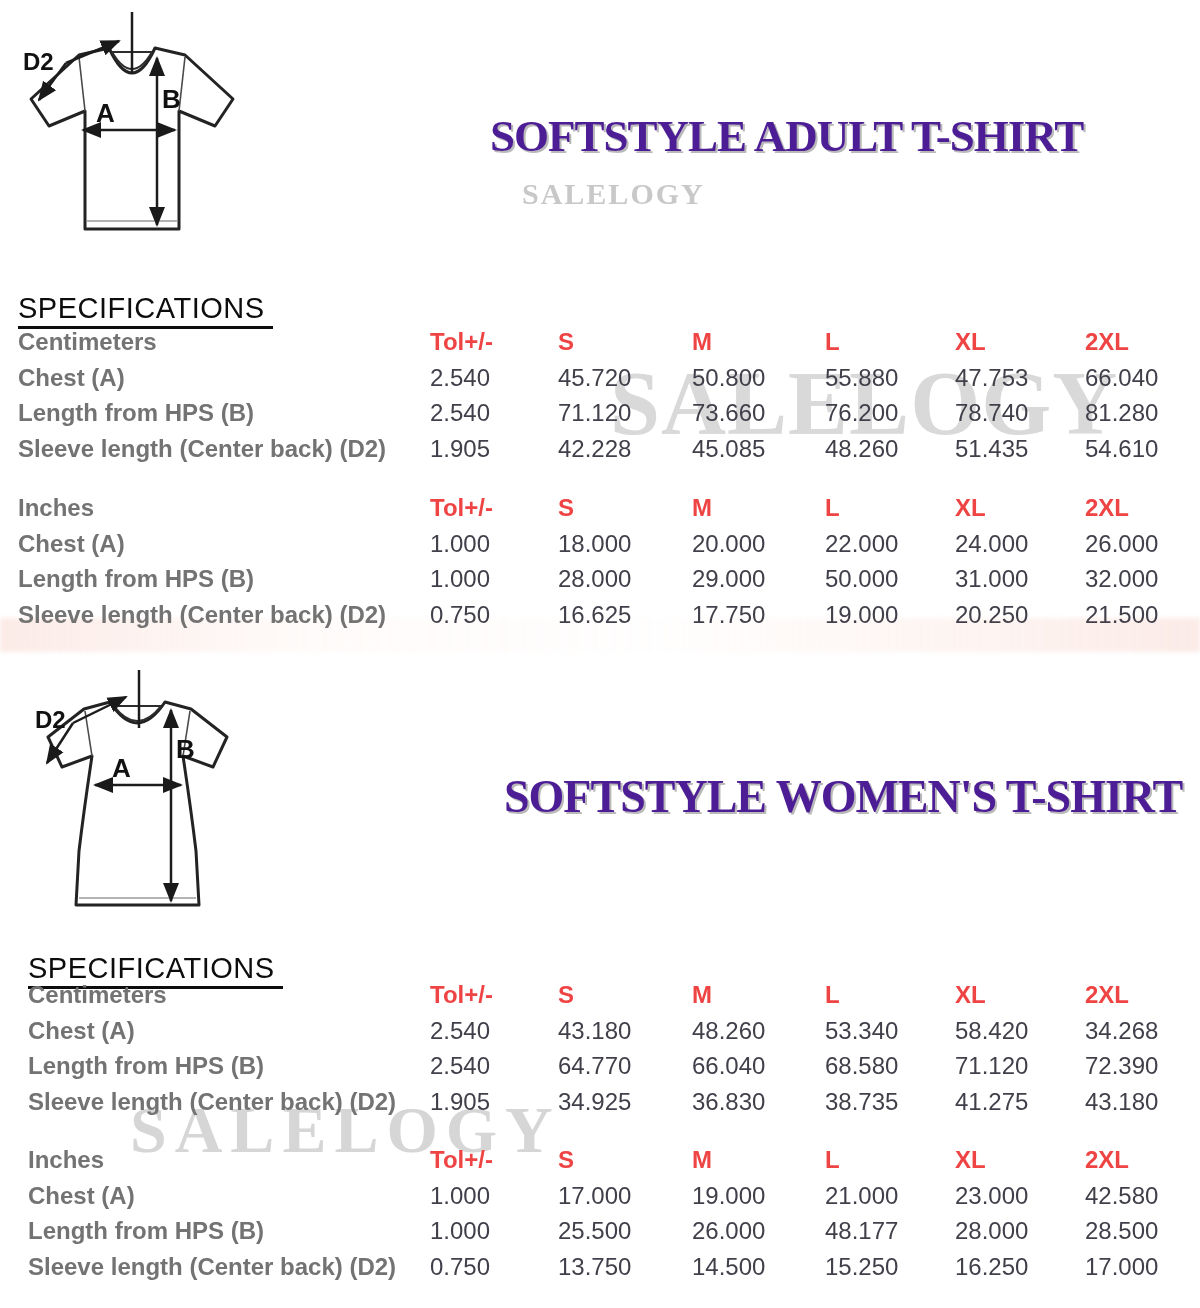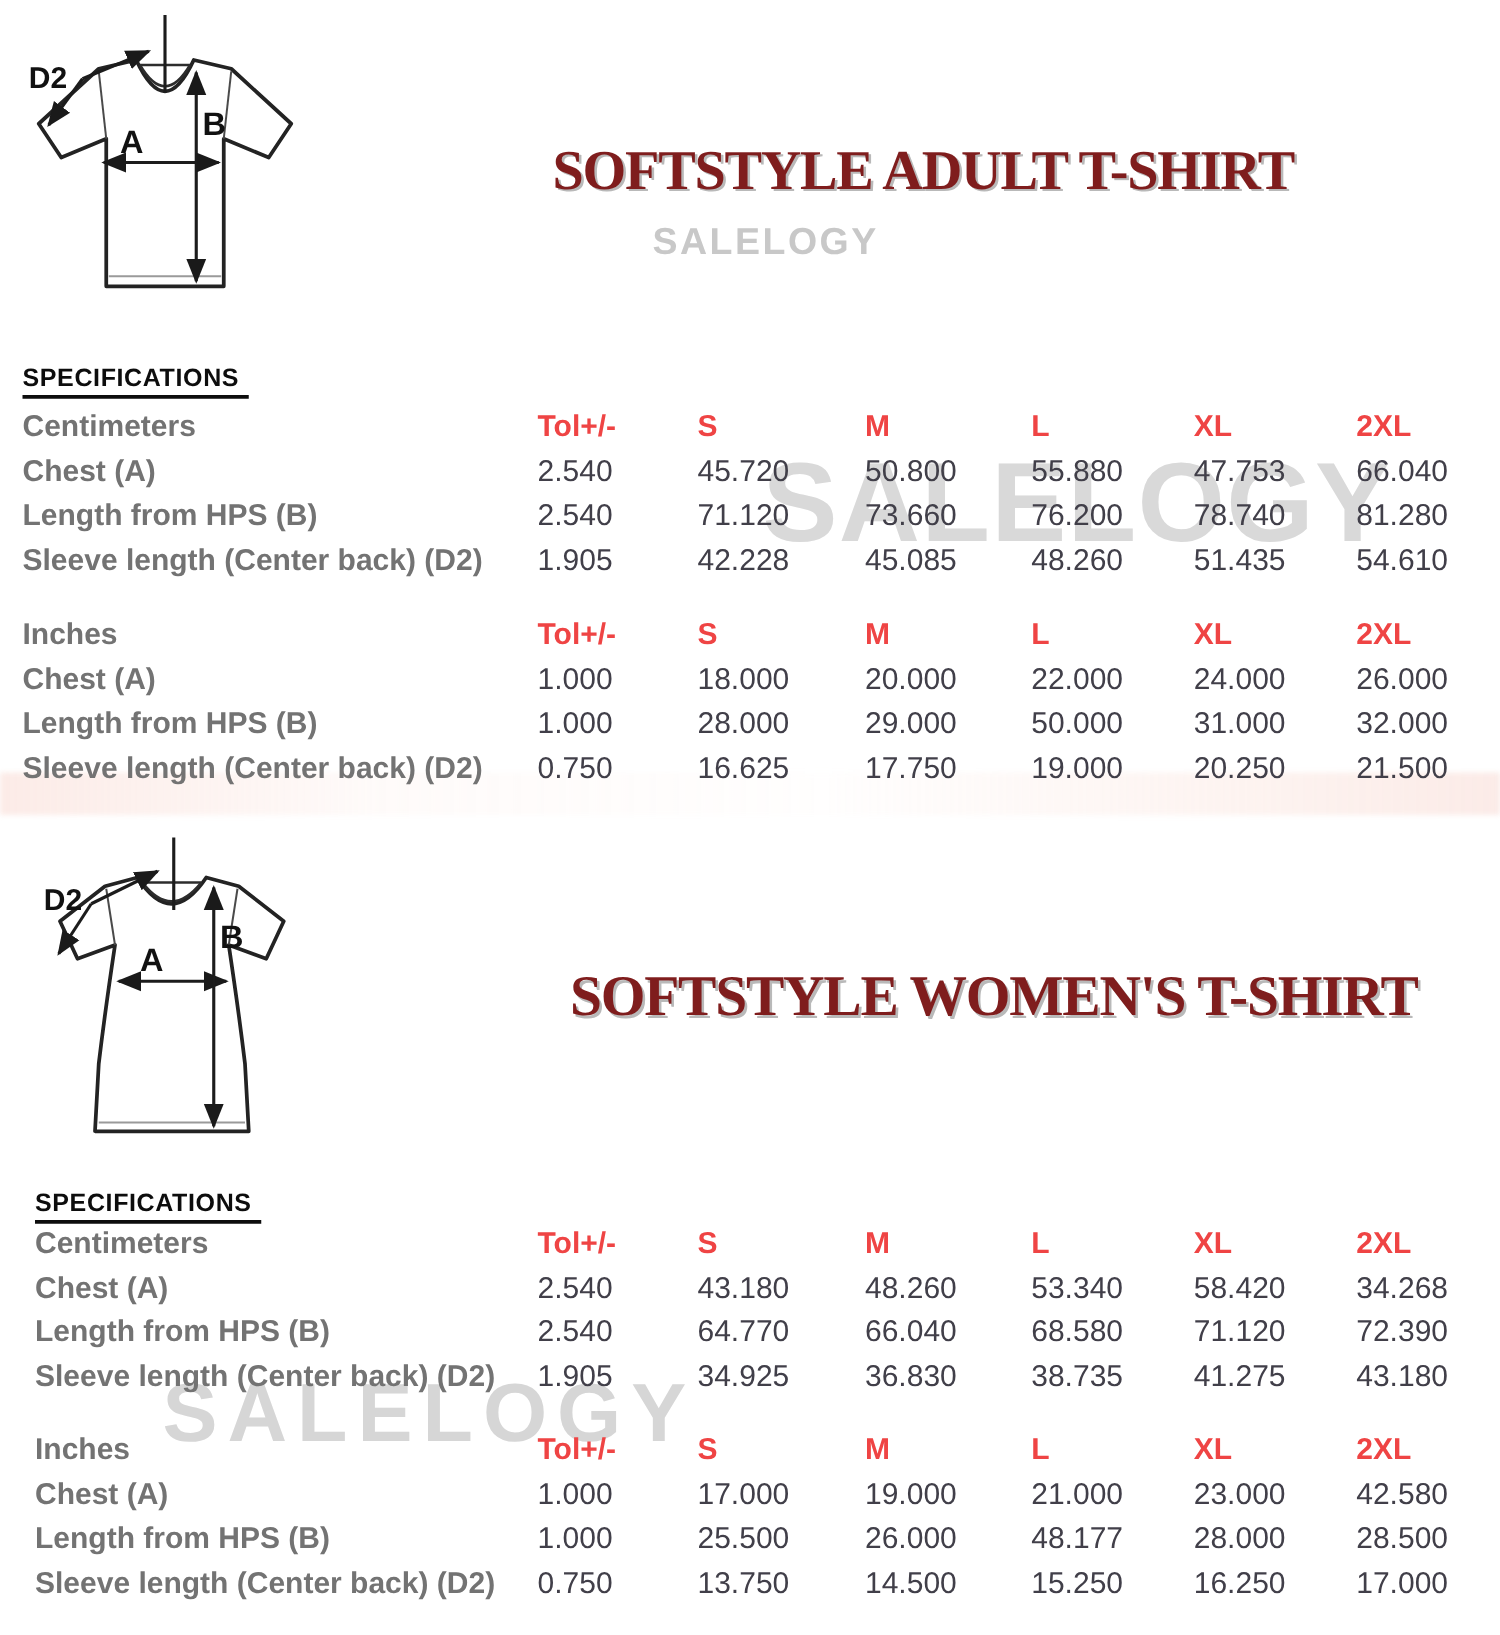--- a/index.html
+++ b/index.html
@@ -12,37 +12,37 @@
   
   .tint-band{
     position:absolute;left:0;top:618px;width:1200px;height:34px;z-index:0;
     background:linear-gradient(90deg,rgba(247,205,195,.40),rgba(252,231,224,.18) 25%,
       rgba(255,245,241,.10) 55%,rgba(249,216,206,.32) 85%,rgba(246,205,196,.40));
     filter:blur(2px);
   }
 
   
   .wm{position:absolute;font-weight:bold;white-space:nowrap;z-index:1;
-      font-family:Liberation Sans, sans-serif;}
+      font-family:Liberation Serif, serif;}
   .wm-title{left:522px;top:177px;font-size:30px;letter-spacing:2px;color:#c8c8c8;}
   .wm-big1{left:610px;top:352px;font-size:90px;letter-spacing:1px;color:#d9d9d9;}
   .wm-big2{left:130px;top:1092px;font-size:66px;letter-spacing:8px;color:#d6d6d6;}
 
   
   .title{
     position:absolute;z-index:2;white-space:nowrap;
-    font-family:"Liberation Serif",serif;font-weight:700;color:#7f1d1d;
-    letter-spacing:-1px;text-shadow:2px 2px 0 #b9b9b9;
+    font-family:"Liberation Serif",serif;font-weight:700;color:#4c1d95;
+    letter-spacing:-1px;text-shadow:2px 2px 0 #b9b9b9;margin-left:48px;
   }
   .title-adult{left:442px;top:110px;font-size:45px;}
   .title-women{left:456px;top:770px;font-size:46px;}
 
   
   .spec-heading{
-    position:absolute;z-index:2;font-size:20px;font-weight:bold;color:#0d0d0d;
+    position:absolute;z-index:2;font-size:29px;font-weight:normal;color:#0d0d0d;
     letter-spacing:.5px;border-bottom:3px solid #0d0d0d;padding:0 8px 1px 0;
     white-space:nowrap;
   }
 
   
   .spec-table{position:absolute;left:18px;width:1182px;z-index:2;}
   .row{
     display:grid;
     grid-template-columns:412px 128px 134px 133px 130px 130px 1fr;
     height:35.6px;line-height:35.6px;

